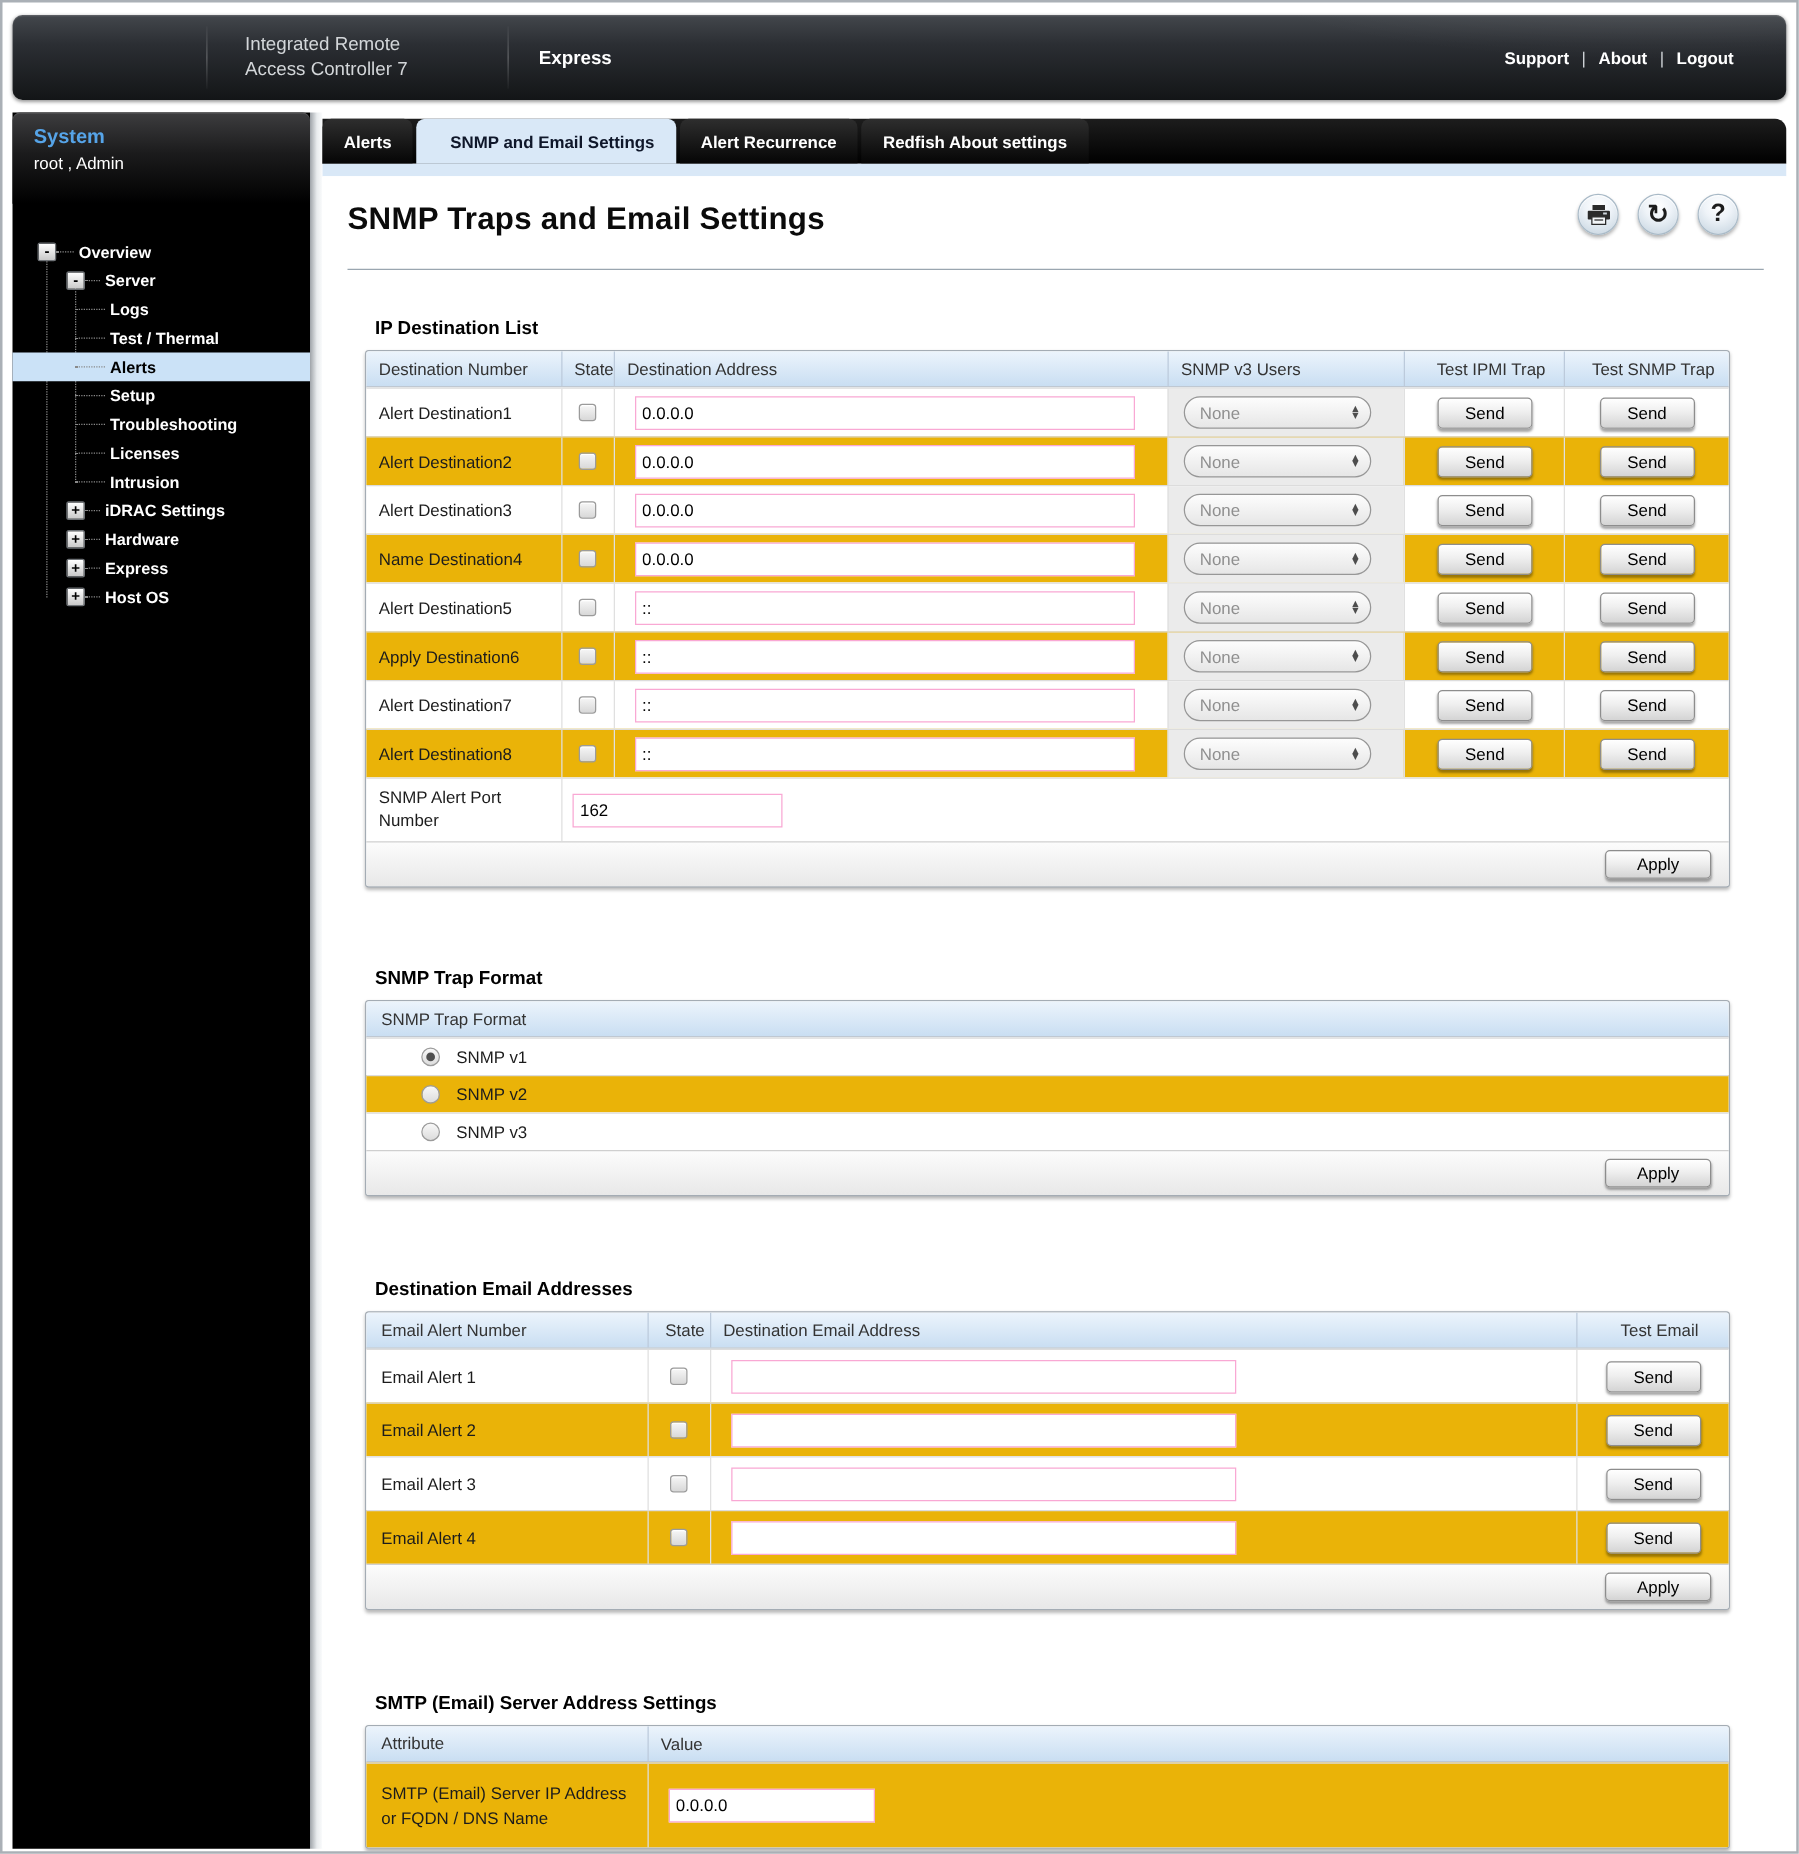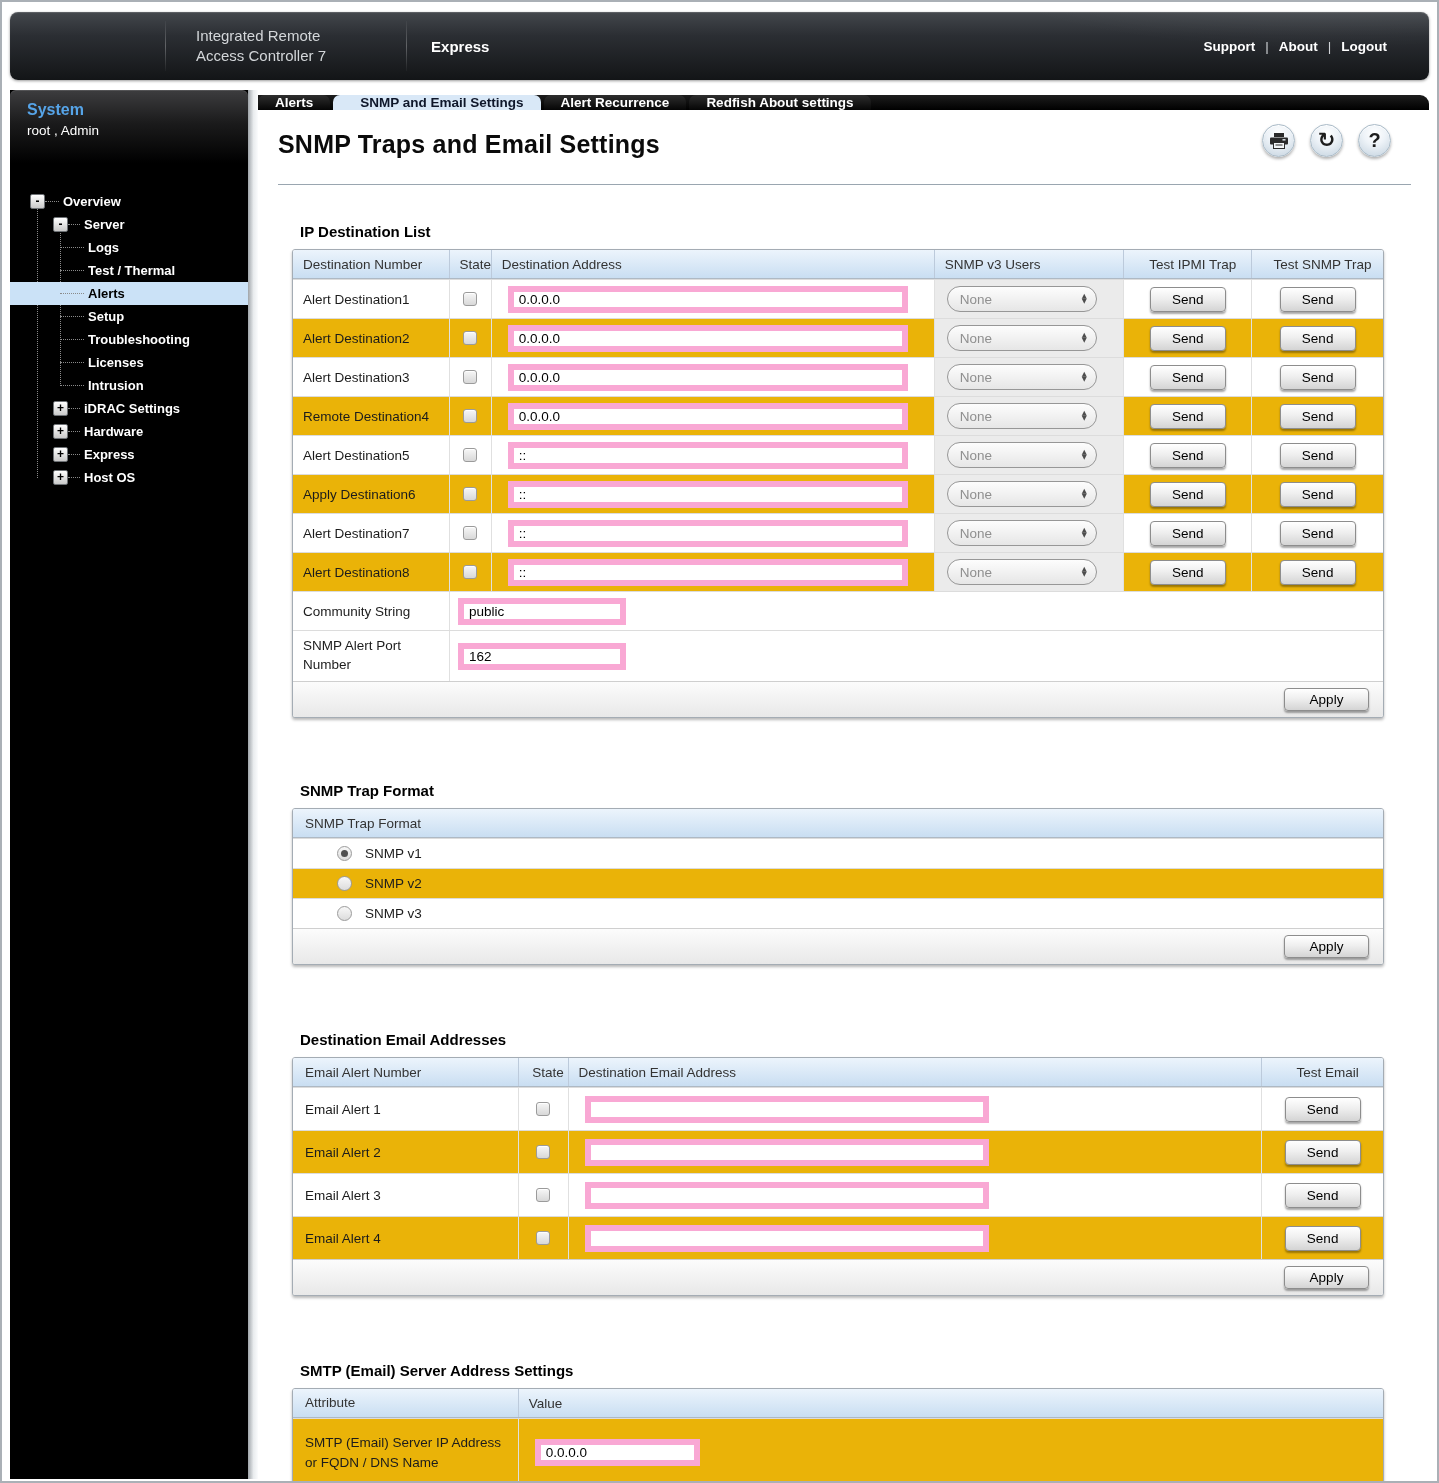--- a/index.html
+++ b/index.html
@@ -95,21 +95,21 @@
   .t1 .c4 { width:190px; }
   .t1 .c5 { width:128px; justify-content:center; }
   .t1 .c6 { width:132px; justify-content:center; }
   .t3 .c1 { width:225px; padding-left:12px; }
   .t3 .c2 { width:50px; justify-content:center; }
   .t3 .c3 { width:695px; }
   .t3 .c4 { width:122px; justify-content:center; }
   .t4 .c1 { width:225px; padding:8px 12px; line-height:1.45; }
   .t4 .c2 { width:867px; }
 
-  .txt { height:27px; border:6px solid #f9a8d4; background:#fff; color:#000; font-size:13.5px;
+  .txt { height:27px; border:1px solid #f9a8d4; background:#fff; color:#000; font-size:13.5px;
     font-family:"Liberation Sans", sans-serif; padding:0 5px; }
   .addr { width:400px; margin-left:16px; }
   .short { width:168px; margin-left:8px; }
   .emailtxt { width:404px; margin-left:16px; }
   .smtptxt { width:165px; margin-left:16px; }
 
   .cb { width:14px; height:14px; flex:none; border:1px solid #9b9b9b; border-radius:3px;
     background:linear-gradient(180deg,#f7f7f7,#d8d8d8); box-shadow:inset 0 1px 0 #fff; cursor:pointer; }
 
   .sel { width:150px; height:26px; margin-left:12px; border:1px solid #979797; border-radius:13px;
@@ -349,21 +349,21 @@
                   </div>
                 </div>
               <div class="td c5">
                   <button class="btn send">Send</button>
                 </div>
               <div class="td c6">
                   <button class="btn send">Send</button>
                 </div>
             </div>
             <div class="tr alt">
-              <div class="td c1">Remote Destination4</div>
+              <div class="td c1">Name Destination4</div>
               <div class="td c2">
                   <span class="cb"></span>
                 </div>
               <div class="td c3">
                   <input class="txt addr" value="0.0.0.0" style="">
                 </div>
               <div class="td c4 selcell">
                   <div class="sel">
                     <span>None</span>
                     <span class="arrows">
@@ -469,26 +469,20 @@
                   </div>
                 </div>
               <div class="td c5">
                   <button class="btn send">Send</button>
                 </div>
               <div class="td c6">
                   <button class="btn send">Send</button>
                 </div>
             </div>
 
-            <div class="tr">
-              <div class="td c1">Community String</div>
-              <div class="td merge">
-                  <input class="txt short" value="public" style="">
-                </div>
-            </div>
             <div class="tr" style="min-height:50px">
               <div class="td c1" style="line-height:1.4; padding-right:14px">SNMP Alert Port Number</div>
               <div class="td merge">
                   <input class="txt short" value="162" style="">
                 </div>
             </div>
 
             <div class="tfoot">
               <button class="btn apply">Apply</button>
             </div>

